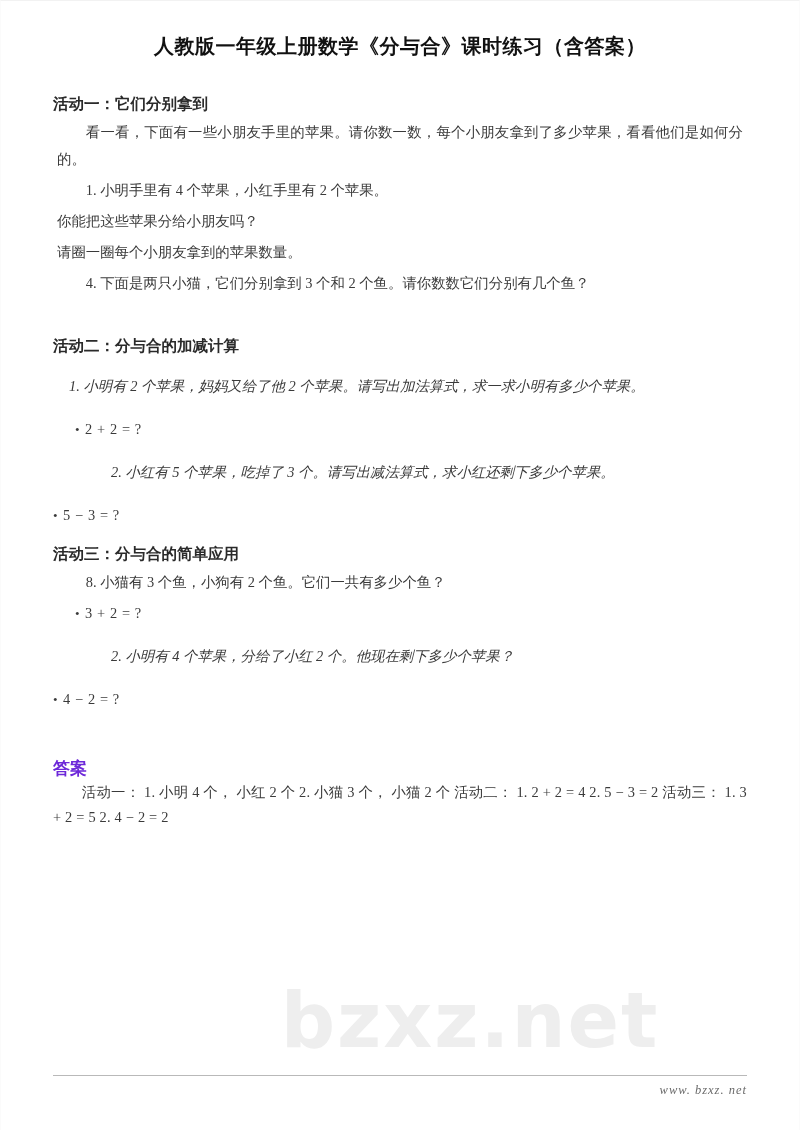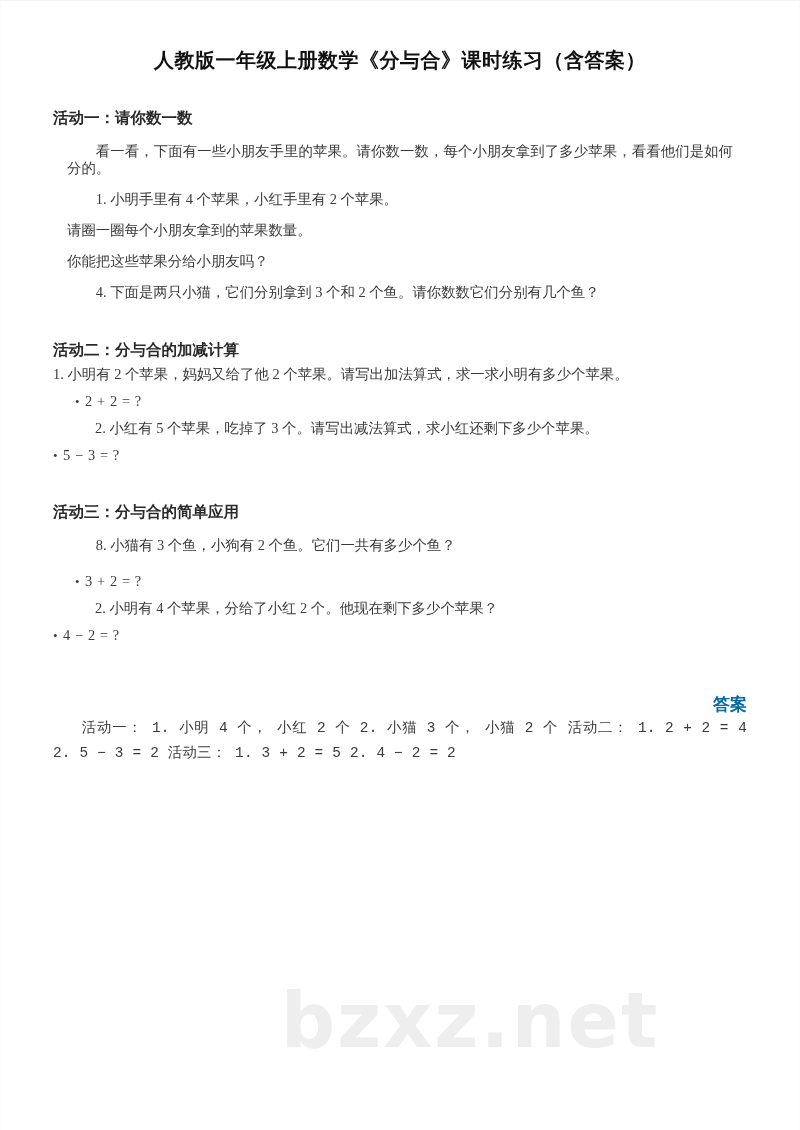--- a/index.html
+++ b/index.html
@@ -42,66 +42,66 @@
     font-size: 76px;
     letter-spacing: 2px;
     color: #eeeeee;
     z-index: 1;
     user-select: none;
     padding-left: 140px;
   }
 
   
   .doc-title {
-    margin: 0;
-    padding-top: 46px;
+    margin: 8px;
+    padding-top: 24px;
     text-align: center;
     font-size: 20px;
     font-weight: bold;
     letter-spacing: 0.5px;
     color: #111111;
     font-family: "Liberation Serif", "DejaVu Serif", serif;
   }
 
   
   .section-heading {
     font-family: "DejaVu Sans", "Liberation Sans", sans-serif;
     font-size: 15.5px;
     font-weight: bold;
     color: #2a2a2a;
     margin: 0;
   }
   .h-act1 { margin-top: 34px; }
   .h-act2 { margin-top: 39px; }
-  .h-act3 { margin-top: 33px; }
+  .h-act3 { margin-top: 15px; }
   .h-ans  {
     margin-top: 44px;
     font-size: 17px;
-    color: #0369a1;
-    text-align: right;
+    color: #6d28d9;
   }
 
   
   p.para {
-    margin: 14px;
-    font-size: 14.4px;
-    line-height: 17px;
+    margin: 4px;
+    font-size: 14.4px;
+    line-height: 27px;
     color: #3a3a3a;
     text-align: justify;
     text-justify: inter-ideograph;
   }
   .indent2 { text-indent: 2em; }
   .gap-lg { margin-top: 22px; }
   .gap-md { margin-top: 18px; }
 
   .list-item {
-    margin: 0;
-    font-size: 14.4px;
-    line-height: 27px;
-    color: #3a3a3a;
+    margin: 16px;
+    font-size: 14.4px;
+    line-height: 27px;
+    color: #3a3a3a;
+    font-style: italic;
   }
   .item-indent { padding-left: 42px; }
   .item-noindent { padding-left: 0px; }
 
   
   .bullet-line {
     margin: 0;
     font-size: 14.4px;
     line-height: 27px;
     color: #3a3a3a;
@@ -121,21 +121,20 @@
 
   
   .answer-body {
     margin: 0;
     font-size: 14.4px;
     line-height: 25px;
     color: #3a3a3a;
     text-indent: 2em;
     text-align: justify;
     letter-spacing: 0.2px;
-    font-family: Liberation Mono, monospace;
   }
 
   
   .footer {
     position: absolute;
     left: 52px;
     right: 52px;
     bottom: 32px;
     z-index: 3;
   }
@@ -157,27 +156,27 @@
 <body>
 
 <div class="page">
 
   <div class="watermark">bzxz.net</div>
 
   <div class="content">
 
     <h1 class="doc-title">人教版一年级上册数学《分与合》课时练习（含答案）</h1>
 
-    <h2 class="section-heading h-act1">活动一：请你数一数</h2>
+    <h2 class="section-heading h-act1">活动一：它们分别拿到</h2>
 
     <p class="para indent2 gap-lg">看一看，下面有一些小朋友手里的苹果。请你数一数，每个小朋友拿到了多少苹果，看看他们是如何分的。</p>
 
     <p class="para indent2 gap-md">1. 小明手里有 4 个苹果，小红手里有 2 个苹果。</p>
+    <p class="para">你能把这些苹果分给小朋友吗？</p>
     <p class="para">请圈一圈每个小朋友拿到的苹果数量。</p>
-    <p class="para">你能把这些苹果分给小朋友吗？</p>
 
     <p class="para indent2 gap-md">4. 下面是两只小猫，它们分别拿到 3 个和 2 个鱼。请你数数它们分别有几个鱼？</p>
 
     <h2 class="section-heading h-act2">活动二：分与合的加减计算</h2>
 
     <p class="list-item item-noindent gap-lg">1. 小明有 2 个苹果，妈妈又给了他 2 个苹果。请写出加法算式，求一求小明有多少个苹果。</p>
 
     <div class="bullet-line bullet-indent gap-md">
       <span class="bullet-dot">•</span>
       <span class="eq">2 + 2 = ?</span>
@@ -205,14 +204,18 @@
       <span class="bullet-dot">•</span>
       <span class="eq">4 − 2 = ?</span>
     </div>
 
     <h2 class="section-heading h-ans">答案</h2>
 
     <p class="answer-body gap-md">活动一： 1. 小明 4 个， 小红 2 个 2. 小猫 3 个， 小猫 2 个 活动二： 1. 2 + 2 = 4 2. 5 − 3 = 2 活动三： 1. 3 + 2 = 5 2. 4 − 2 = 2</p>
 
   </div>
 
+  <div class="footer">
+    <hr class="footer-rule">
+    <div class="footer-url">www. bzxz. net</div>
+  </div>
 
 </div>
 
 </body></html>

